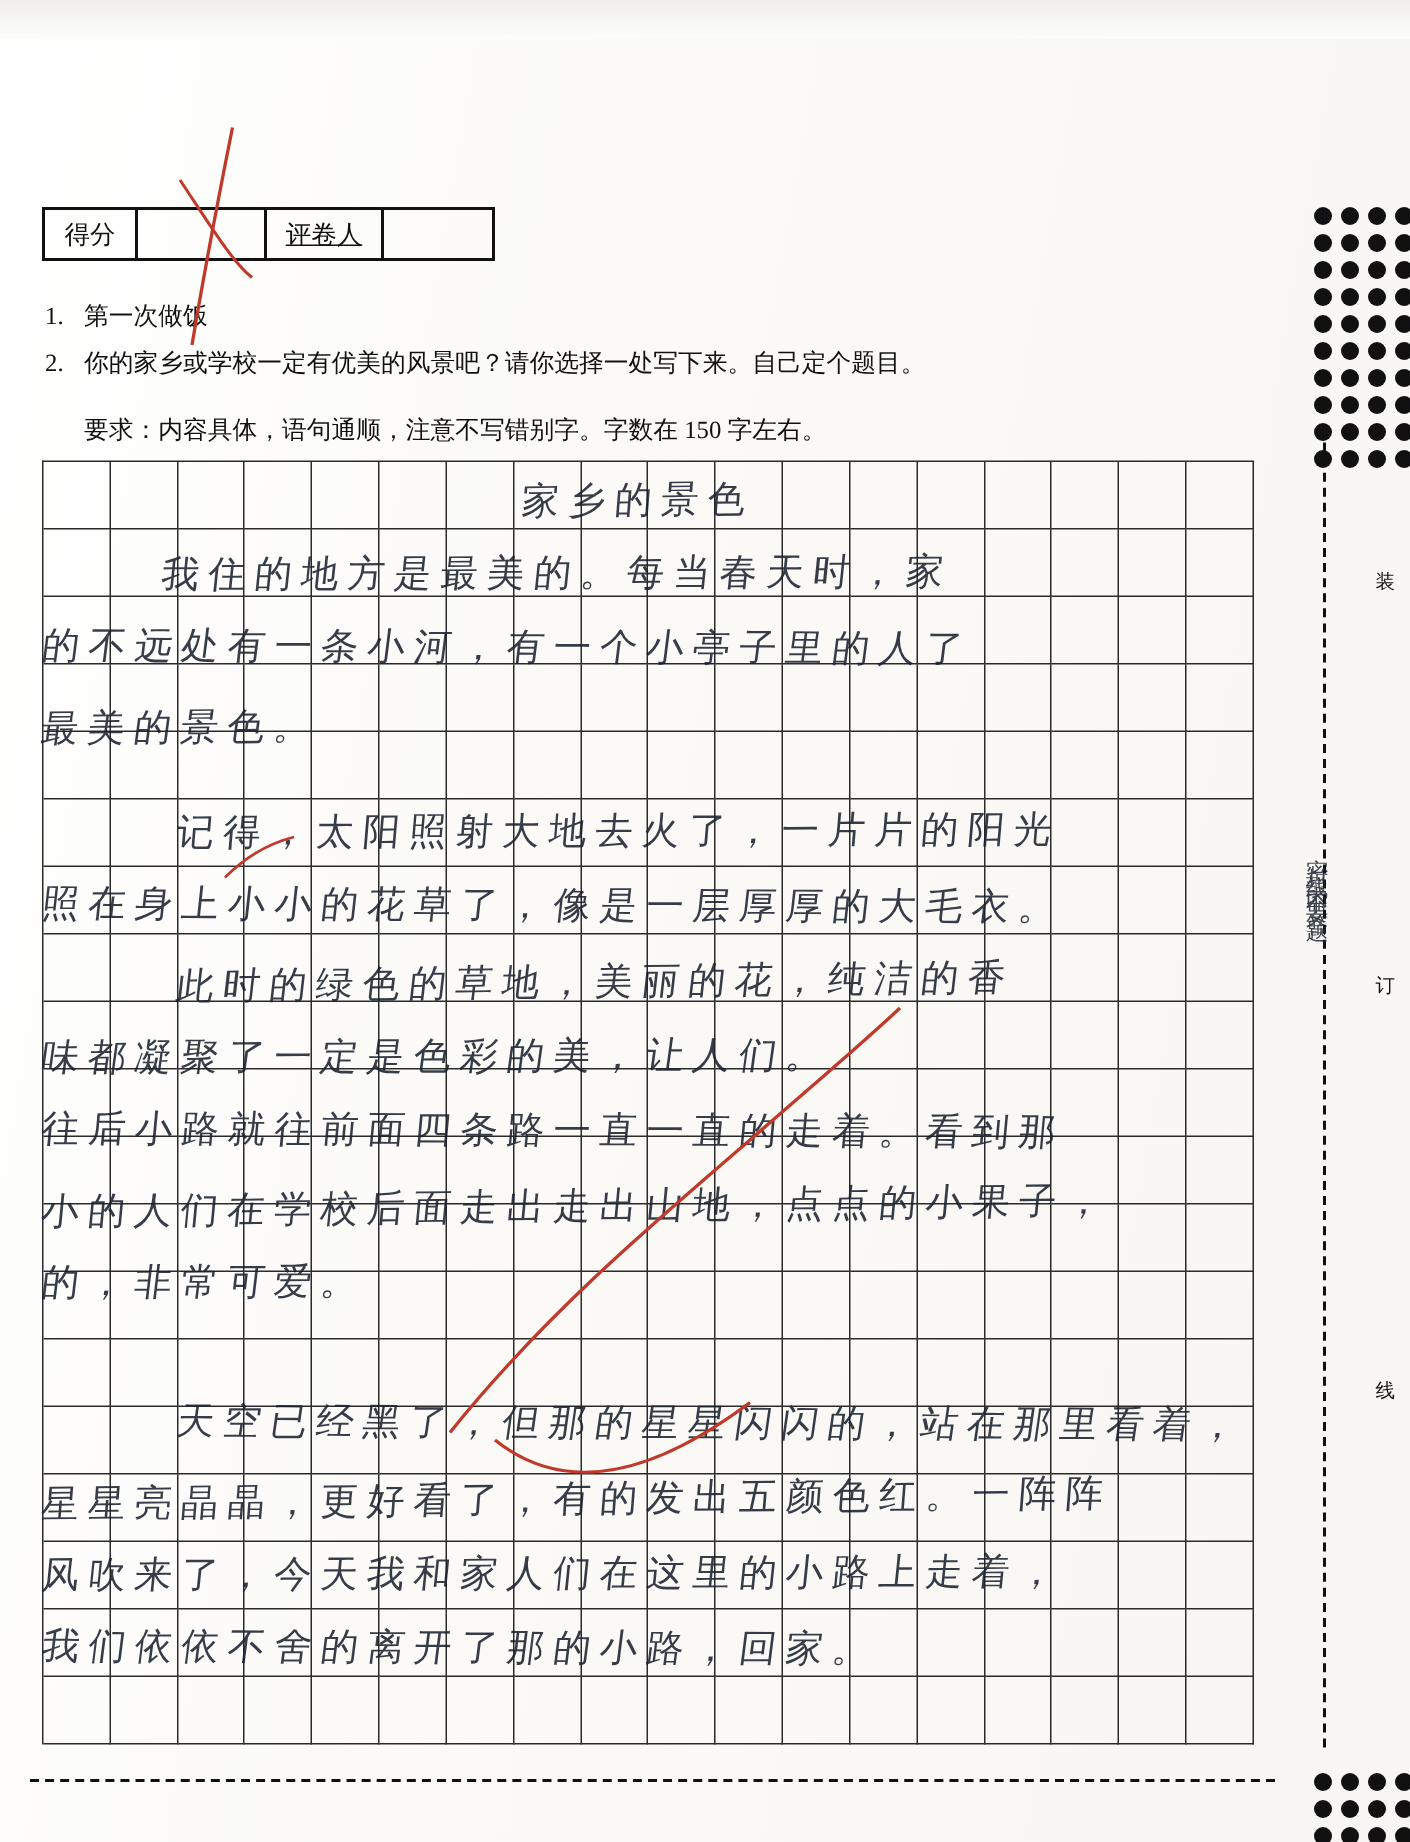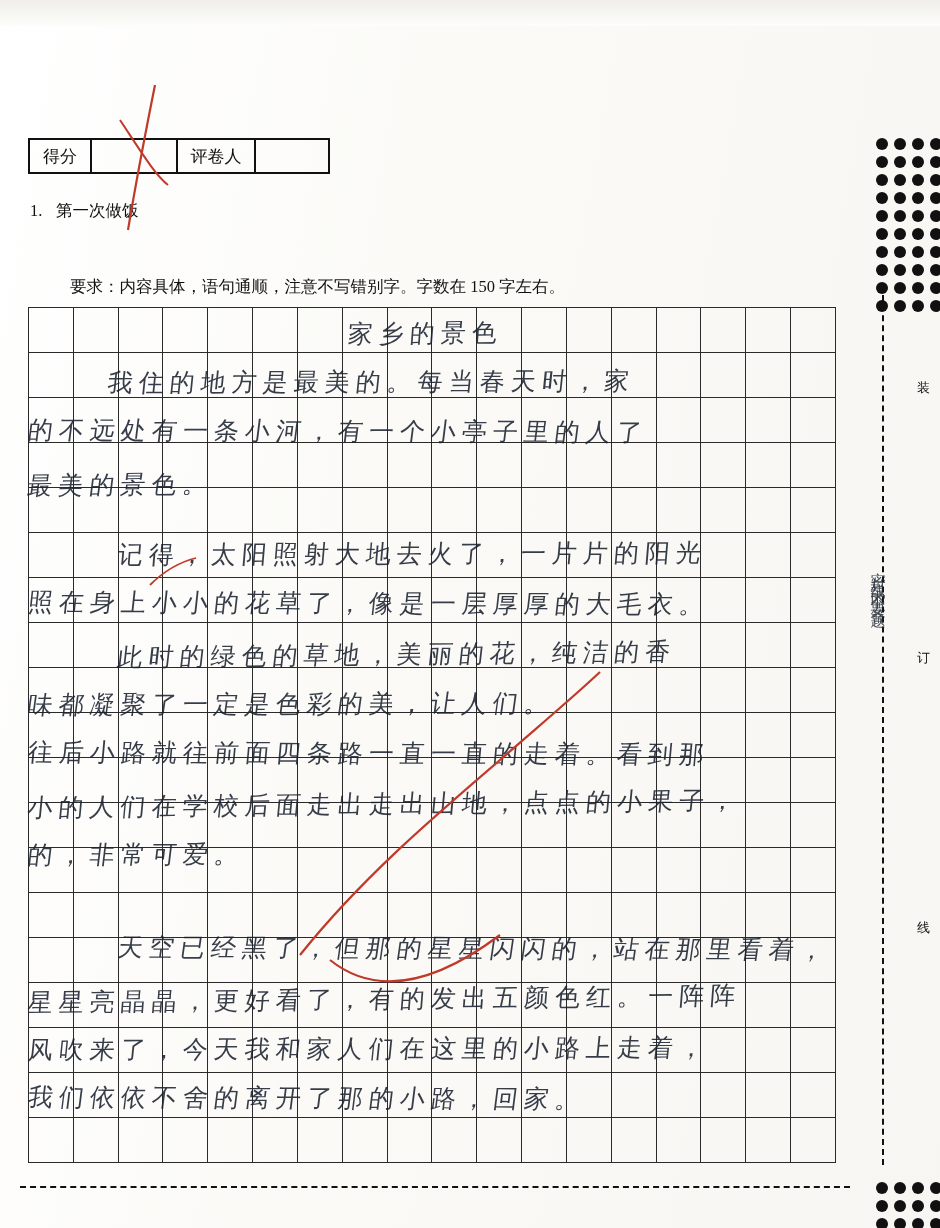--- a/index.html
+++ b/index.html
@@ -38,21 +38,21 @@
   .score-cell {
     display: flex;
     align-items: center;
     justify-content: center;
     font-size: 17px;
     color: #111;
     box-sizing: border-box;
   }
   .score-label { width: 62px; border-right: 2px solid #111; }
   .score-blank { width: 86px; border-right: 2px solid #111; }
-  .score-label2 { width: 78px; border-right: 2px solid #111; }
+  .score-label2 { width: 78px; border-right: 2px solid #111; text-decoration: underline; }
   .score-blank2 { width: 72px; }
 
   
   .section-title {
     position: absolute;
     left: 392px;
     top: 142px;
     font-size: 19px;
     font-weight: bold;
     color: #111;
@@ -62,21 +62,21 @@
 
   
   .prompt {
     position: absolute;
     font-size: 16.5px;
     color: #111;
     white-space: nowrap;
   }
   .p1 { left: 30px; top: 200px; }
   .p2 { left: 30px; top: 231px; }
-  .p3 { left: 70px; top: 276px; }
+  .p3 { left: 56px; top: 276px; }
   .prompt .num { display: inline-block; width: 26px; }
 
   
   .grid {
     position: absolute;
     left: 28px;
     top: 307px;
     width: 808px;
     border-left: 1.4px solid #2a2a2a;
     border-top: 1.4px solid #2a2a2a;
@@ -213,20 +213,23 @@
   <div class="score-box">
     <div class="score-cell score-label">得分</div>
     <div class="score-cell score-blank"></div>
     <div class="score-cell score-label2">评卷人</div>
     <div class="score-cell score-blank2"></div>
   </div>
 
 
   <div class="prompt p1">
     <span class="num">1.</span><span>第一次做饭</span>
+  </div>
+  <div class="prompt p2">
+    <span class="num">2.</span><span>你的家乡或学校一定有优美的风景吧？请你选择一处写下来。自己定个题目。</span>
   </div>
   <div class="prompt p3">要求：内容具体，语句通顺，注意不写错别字。字数在 150 字左右。</div>
 
   <div class="grid" id="essay-grid">
       <div class="grid-row">
         <div class="grid-cell"></div>
         <div class="grid-cell"></div>
         <div class="grid-cell"></div>
         <div class="grid-cell"></div>
         <div class="grid-cell"></div>

